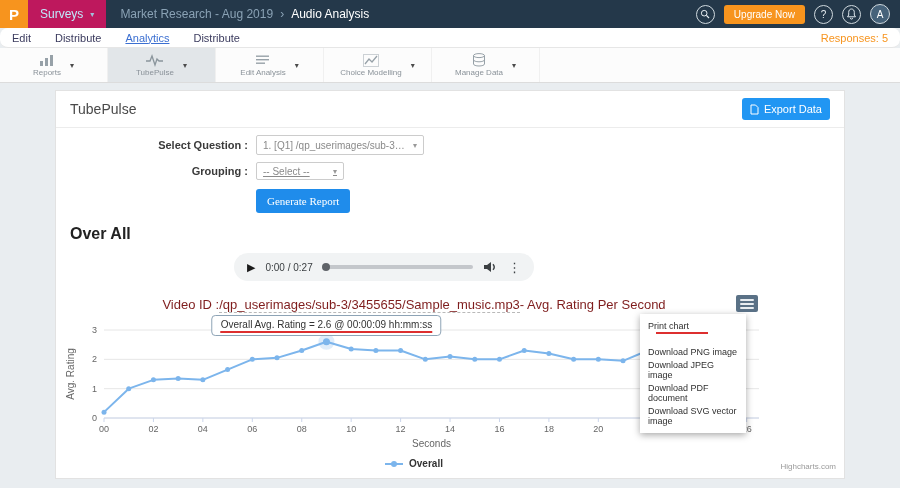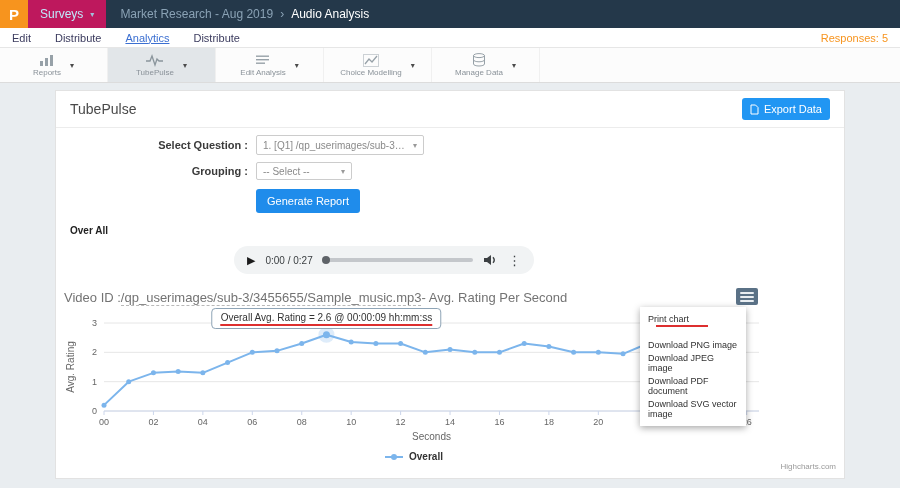--- a/index.html
+++ b/index.html
@@ -19,21 +19,21 @@
   .bc-sep{color:#8aa2b5;}
   .bc-current{color:#fff;}
   .topbar-right{margin-left:auto;display:flex;align-items:center;gap:9px;padding-right:10px;}
   .icon-circle{width:19px;height:19px;border:1px solid #cfd8de;border-radius:50%;background:transparent;
         display:flex;align-items:center;justify-content:center;color:#e8eef2;font-size:10px;cursor:pointer;}
   .upgrade-btn{background:#f7941e;color:#fff;border:none;border-radius:3px;font-size:10px;padding:4px 10px;cursor:pointer;}
   .avatar{width:20px;height:20px;border:1px solid #cfd8de;border-radius:50%;background:#46627a;color:#fff;
         font-size:10px;display:flex;align-items:center;justify-content:center;cursor:pointer;}
 
   
-  .navbar{height:20px;background:#fff;display:flex;align-items:center;padding:0 12px;gap:24px;border-bottom:1px solid #e6e6e6;}
+  .navbar{height:20px;background:#fff;display:flex;align-items:center;padding:0 12px;gap:24px;border-bottom:1px solid #e6e6e6;border-radius:8px;}
   .nav-link{font-size:11px;color:#3b3b5e;cursor:pointer;}
   .nav-link.active{color:#3b6fd1;text-decoration:underline;}
   .responses{margin-left:auto;font-size:11px;color:#f7941e;}
 
   
   .toolbar{height:35px;background:#fcfcfc;border-bottom:1px solid #dcdcdc;display:flex;align-items:stretch;}
   .tb-item{width:108px;display:flex;align-items:center;justify-content:center;gap:9px;cursor:pointer;border-right:1px solid #f0f0f0;}
   .tb-item.active{background:#e2e6e9;}
   .tb-main{display:flex;flex-direction:column;align-items:center;gap:1px;}
   .tb-label{font-size:8px;color:#8a9299;}
@@ -48,37 +48,37 @@
   .export-btn{background:#2196f3;color:#fff;border:none;border-radius:3px;font-size:11px;padding:5px 8px;
         display:flex;align-items:center;gap:5px;cursor:pointer;}
 
   .form-row{display:flex;align-items:center;margin-top:7px;}
   .form-label{width:200px;text-align:right;font-size:11px;font-weight:bold;color:#3a3a3a;padding-right:8px;}
   .select{border:1px solid #ccc;border-radius:2px;background:#fff;height:20px;display:flex;align-items:center;
         justify-content:space-between;padding:0 6px;font-size:10px;color:#8a8a8a;cursor:pointer;}
   .select .sel-text{white-space:nowrap;overflow:hidden;text-overflow:ellipsis;}
   .select .sel-caret{font-size:8px;color:#999;margin-left:6px;}
   .select.q{width:168px;}
-  .select.g{width:96px;height:18px;}
+  .select.g{width:88px;height:18px;text-decoration:underline;}
   .generate-btn{margin:9px 0 0 200px;background:#1f8ceb;color:#fff;border:none;border-radius:3px;
-        font-size:11px;padding:6px 11px;cursor:pointer;}
-  .overall{font-size:10px;font-weight:bold;color:#222;margin:12px 0 0 14px;}
+        font-size:11px;padding:6px 11px;cursor:pointer;font-family:Liberation Serif, serif;}
+  .overall{font-size:16px;font-weight:bold;color:#222;margin:12px 0 0 14px;}
 
   
   .player{width:300px;height:28px;background:#f1f3f4;border-radius:14px;display:flex;align-items:center;
         padding:0 13px;gap:10px;margin:10px 0 0 178px;}
   .play-icon{font-size:11px;color:#1b1b1b;cursor:pointer;line-height:1;}
   .player-time{font-size:10px;color:#3c4043;white-space:nowrap;}
   .player-track{flex:1;height:4px;background:#c4c7cb;border-radius:2px;position:relative;cursor:pointer;}
   .player-track .knob{position:absolute;left:-1px;top:-2px;width:8px;height:8px;border-radius:50%;background:#5f6368;}
   .kebab{font-size:13px;color:#3c4043;cursor:pointer;line-height:1;background:none;border:none;}
 
   
   .chart-wrap{position:relative;margin:16px 0 0 8px;width:700px;}
-  .chart-title{text-align:left;font-size:13px;color:#737373;}
+  .chart-title{text-align:center;font-size:13px;color:#7f1d1d;}
   .chart-title .path{border-bottom:1px dashed #b9b9b9;}
   #chart-svg{display:block;margin-top:4px;}
   .burger{position:absolute;top:-2px;right:6px;width:22px;height:17px;background:#5a7186;border:none;border-radius:2px;
         display:flex;flex-direction:column;justify-content:center;gap:2px;padding:0 4px;cursor:pointer;z-index:7;}
   .burger span{display:block;height:2px;background:#e8edf1;border-radius:1px;}
   .ctx-menu{position:absolute;top:17px;right:18px;width:106px;background:#fff;box-shadow:0 2px 7px rgba(0,0,0,0.35);
         padding:5px 0 6px;z-index:6;}
   .menu-item{font-size:9px;color:#303030;padding:2px 8px 1px;cursor:pointer;}
   .menu-print{margin-bottom:10px;}
   .red-underline{height:2px;background:#dd2f2f;}
@@ -104,20 +104,41 @@
     </div>
     <button class="surveys-btn">
       <span>Surveys</span>
       <span class="caret">▾</span>
     </button>
     <nav class="breadcrumb">
       <span class="bc-parent">Market Research - Aug 2019</span>
       <span class="bc-sep">›</span>
       <span class="bc-current">Audio Analysis</span>
     </nav>
+    <div class="topbar-right">
+      <button class="icon-circle">
+        <svg width="10" height="10" viewBox="0 0 10 10">
+          <circle cx="4.2" cy="4.2" r="2.8" fill="none" stroke="#e8eef2"></circle>
+          <line x1="6.4" y1="6.4" x2="9" y2="9" stroke="#e8eef2" stroke-width="1.2"></line>
+        </svg>
+      </button>
+      <button class="upgrade-btn">Upgrade Now</button>
+      <button class="icon-circle">
+        <span>?</span>
+      </button>
+      <button class="icon-circle bell-wrap">
+        <svg width="11" height="12" viewBox="0 0 11 12">
+          <path d="M5.5 1 C3.6 1 2.7 2.5 2.7 4.4 V7 L1.5 8.8 h8 L8.3 7 V4.4 C8.3 2.5 7.4 1 5.5 1 Z" fill="none" stroke="#dfe8ee"></path>
+          <path d="M4.3 9.9 a1.2 1.2 0 0 0 2.4 0" fill="none" stroke="#dfe8ee"></path>
+        </svg>
+      </button>
+      <div class="avatar">
+        <span>A</span>
+      </div>
+    </div>
   </header>
 
   <nav class="navbar">
     <span class="nav-link">Edit</span>
     <span class="nav-link">Distribute</span>
     <span class="nav-link active">Analytics</span>
     <span class="nav-link">Distribute</span>
     <span class="responses">Responses: 5</span>
   </nav>
 

